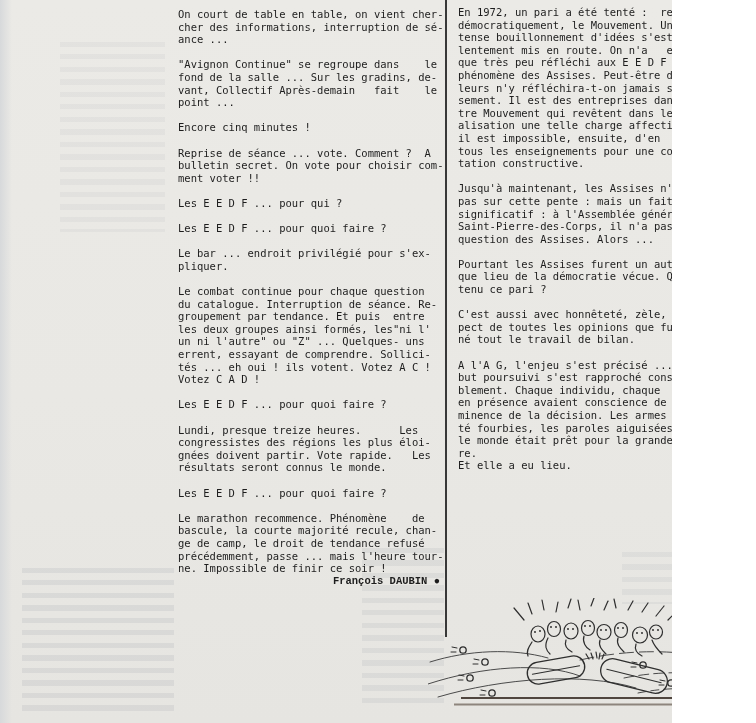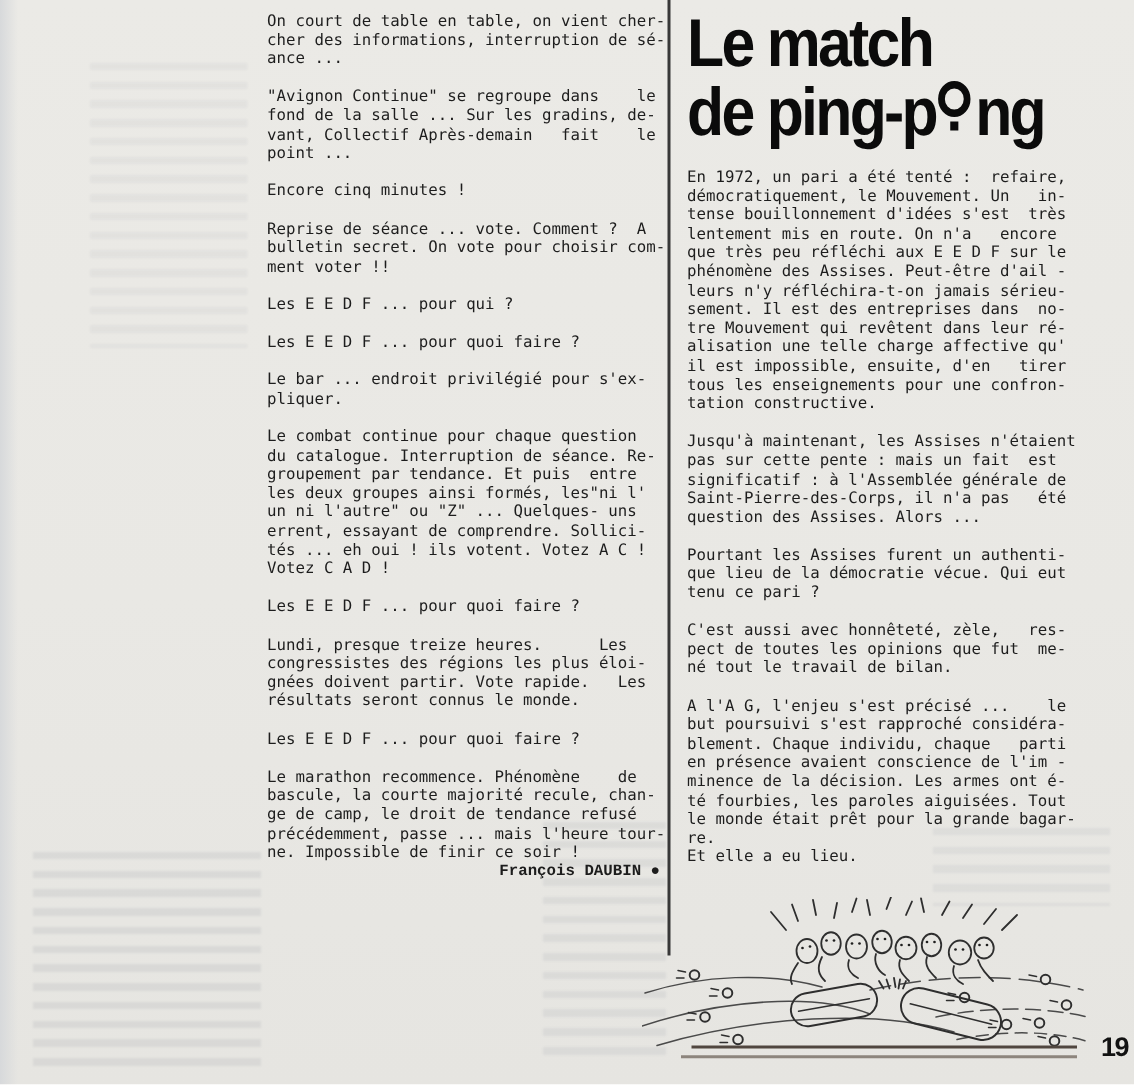--- a/index.html
+++ b/index.html
@@ -1,17 +1,17 @@
 <!DOCTYPE html>
 <html><head>
 <meta charset="utf-8">
 <style>
   html,body { margin:0; padding:0; }
   .page {
-    position:relative; width:756px; height:723px; overflow:hidden;
+    position:relative; width:672px; height:723px; overflow:hidden;
     background:linear-gradient(180deg,#ebeae6 0%, #e9e8e4 55%, #e6e5e1 100%);
     font-family:"DejaVu Sans Mono", monospace;
     color:#1d1d1d;
   }
   .gutter { position:absolute; left:0; top:0; width:12px; height:100%;
     background:linear-gradient(90deg,#d7d9db, rgba(233,232,228,0)); }
   .ghost { position:absolute; filter:blur(0.7px); pointer-events:none;
     background-image:repeating-linear-gradient(180deg,
       rgba(100,110,128,0.13) 0px, rgba(100,110,128,0.13) 5px,
       rgba(0,0,0,0) 5px, rgba(0,0,0,0) 12.5px); }
@@ -86,22 +86,20 @@
         <div class="para">Le marathon recommence. Phénomène    de
 bascule, la courte majorité recule, chan-
 ge de camp, le droit de tendance refusé
 précédemment, passe ... mais l'heure tour-
 ne. Impossible de finir ce soir !</div>
       </div>
     <div class="signature">François DAUBIN ●</div>
   </div>
 
   <div class="col right-col">
-    <h1 class="headline"><span class="hl-line">Le match</span><br><span class="hl-line"><span>de ping-p</span><span class="ball"></span><span>ng</span></span>
-    </h1>
     <div>
         <div class="para">En 1972, un pari a été tenté :  refaire,
 démocratiquement, le Mouvement. Un   in-
 tense bouillonnement d'idées s'est  très
 lentement mis en route. On n'a   encore
 que très peu réfléchi aux E E D F sur le
 phénomène des Assises. Peut-être d'ail -
 leurs n'y réfléchira-t-on jamais sérieu-
 sement. Il est des entreprises dans  no-
 tre Mouvement qui revêtent dans leur ré-

